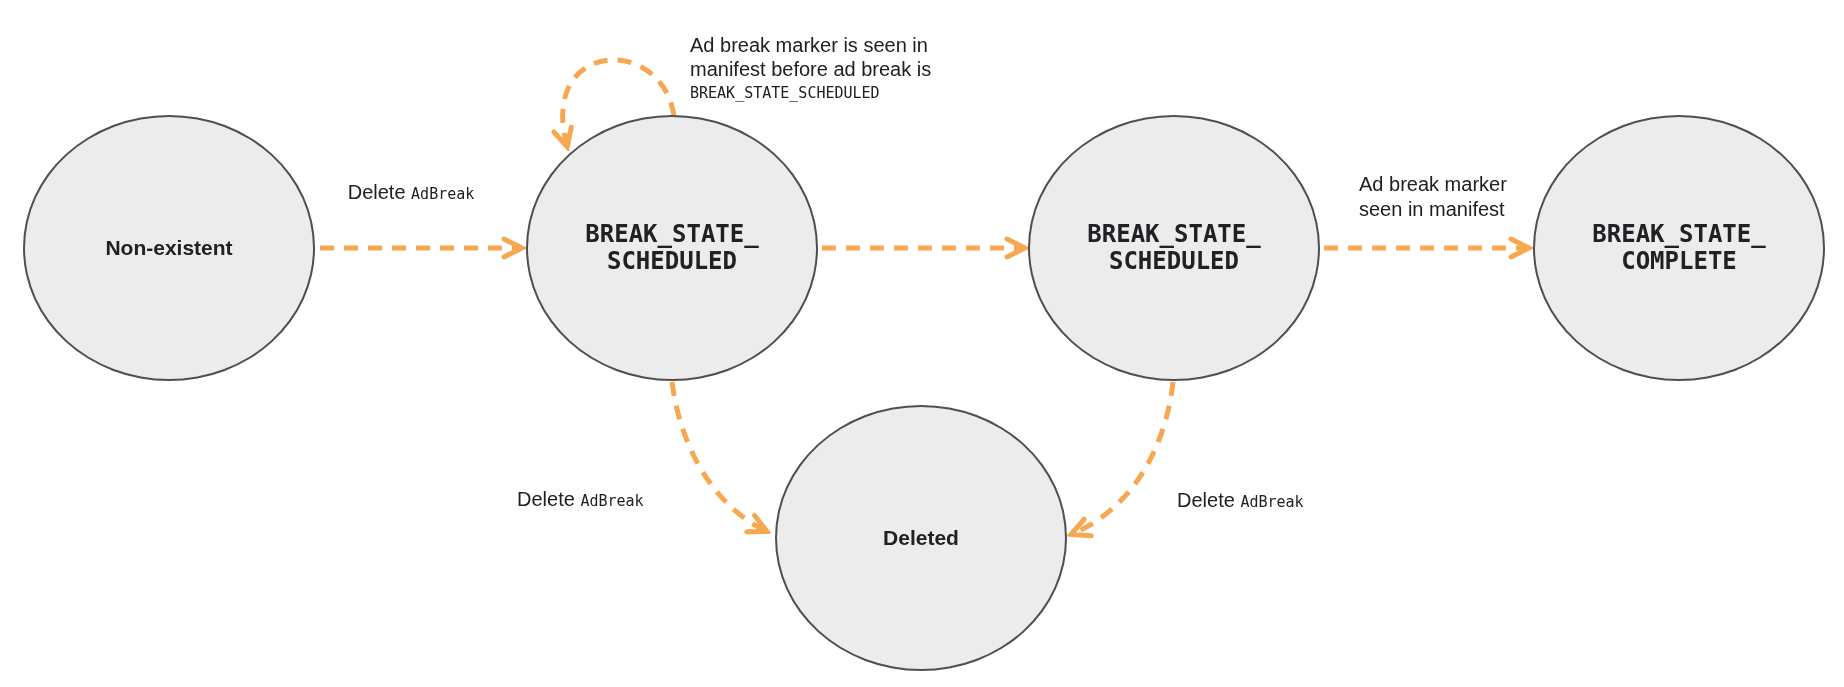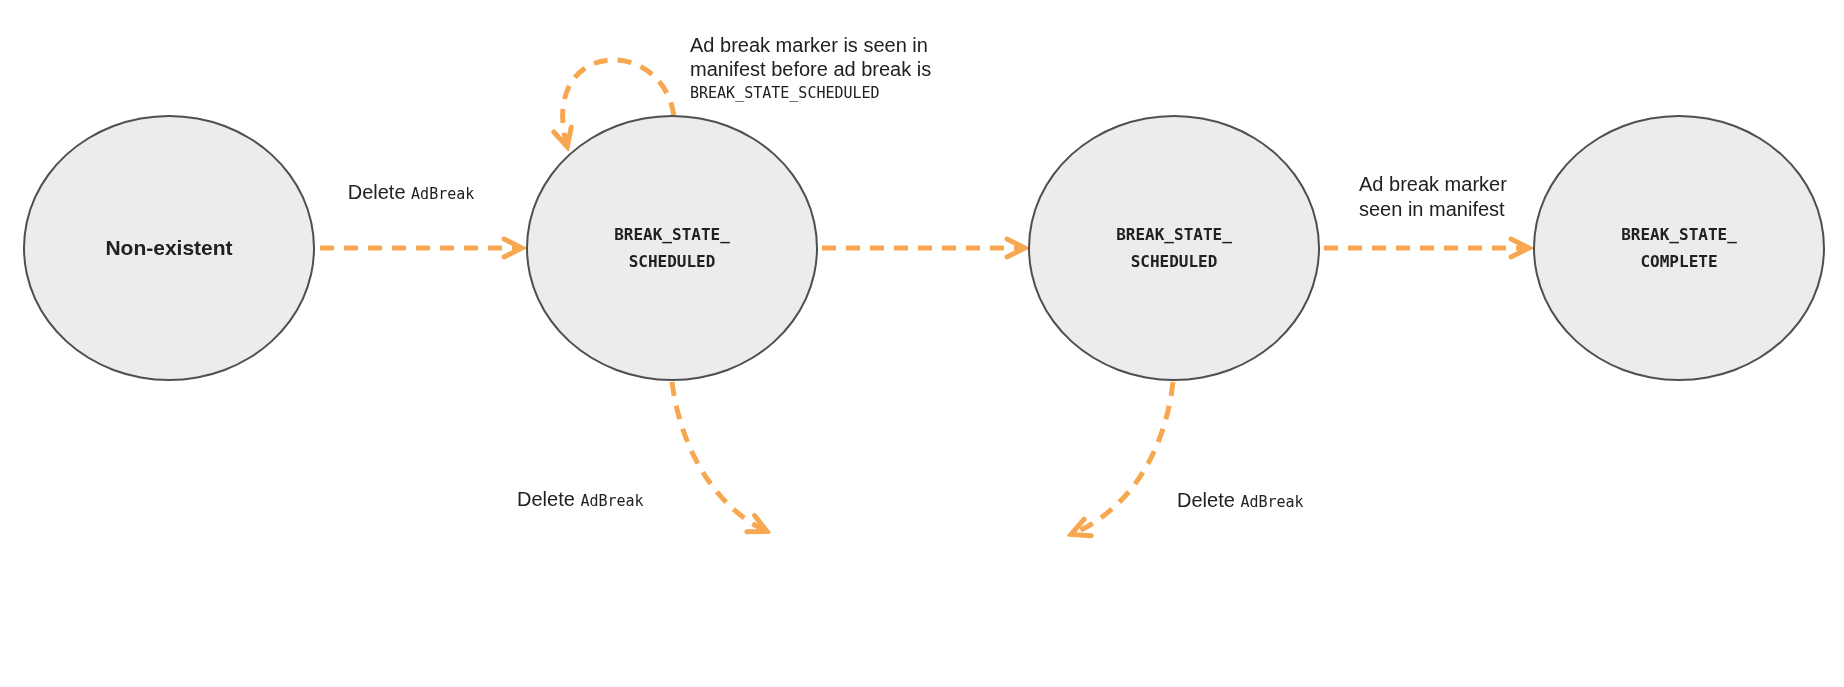--- a/index.html
+++ b/index.html
@@ -39,21 +39,21 @@
     border:2px solid var(--node-border);
     display:flex;flex-direction:column;
     align-items:center;justify-content:center;
     text-align:center;
   }
   .node-label{
     font-size:21px;font-weight:700;color:var(--text);
   }
   .node-code{
     font-family:"DejaVu Sans Mono",monospace;
-    font-size:16px;font-weight:700;line-height:27px;color:var(--text);
+    font-size:24px;font-weight:700;line-height:27px;color:var(--text);
   }
   .edge-label{
     position:absolute;
     font-size:20px;line-height:24px;color:var(--text);
     white-space:nowrap;
   }
   .edge-label .code,
   .code-line{
     font-family:"DejaVu Sans Mono",monospace;
     font-size:15px;
@@ -104,20 +104,23 @@
   <div class="node" id="node-decisioned">
     <div class="node-code">BREAK_STATE_</div>
     <div class="node-code">SCHEDULED</div>
   </div>
 
   <div class="node" id="node-complete">
     <div class="node-code">BREAK_STATE_</div>
     <div class="node-code">COMPLETE</div>
   </div>
 
+  <div class="node" id="node-deleted">
+    <div class="node-label">Deleted</div>
+  </div>
 
   <div class="edge-label center" id="lbl-create">
     <span>Delete</span>
     <span class="code">AdBreak</span>
   </div>
 
   <div class="edge-label" id="lbl-self-loop">
     <div>Ad break marker is seen in</div>
     <div>manifest before ad break is</div>
     <div class="code-line">BREAK_STATE_SCHEDULED</div>

